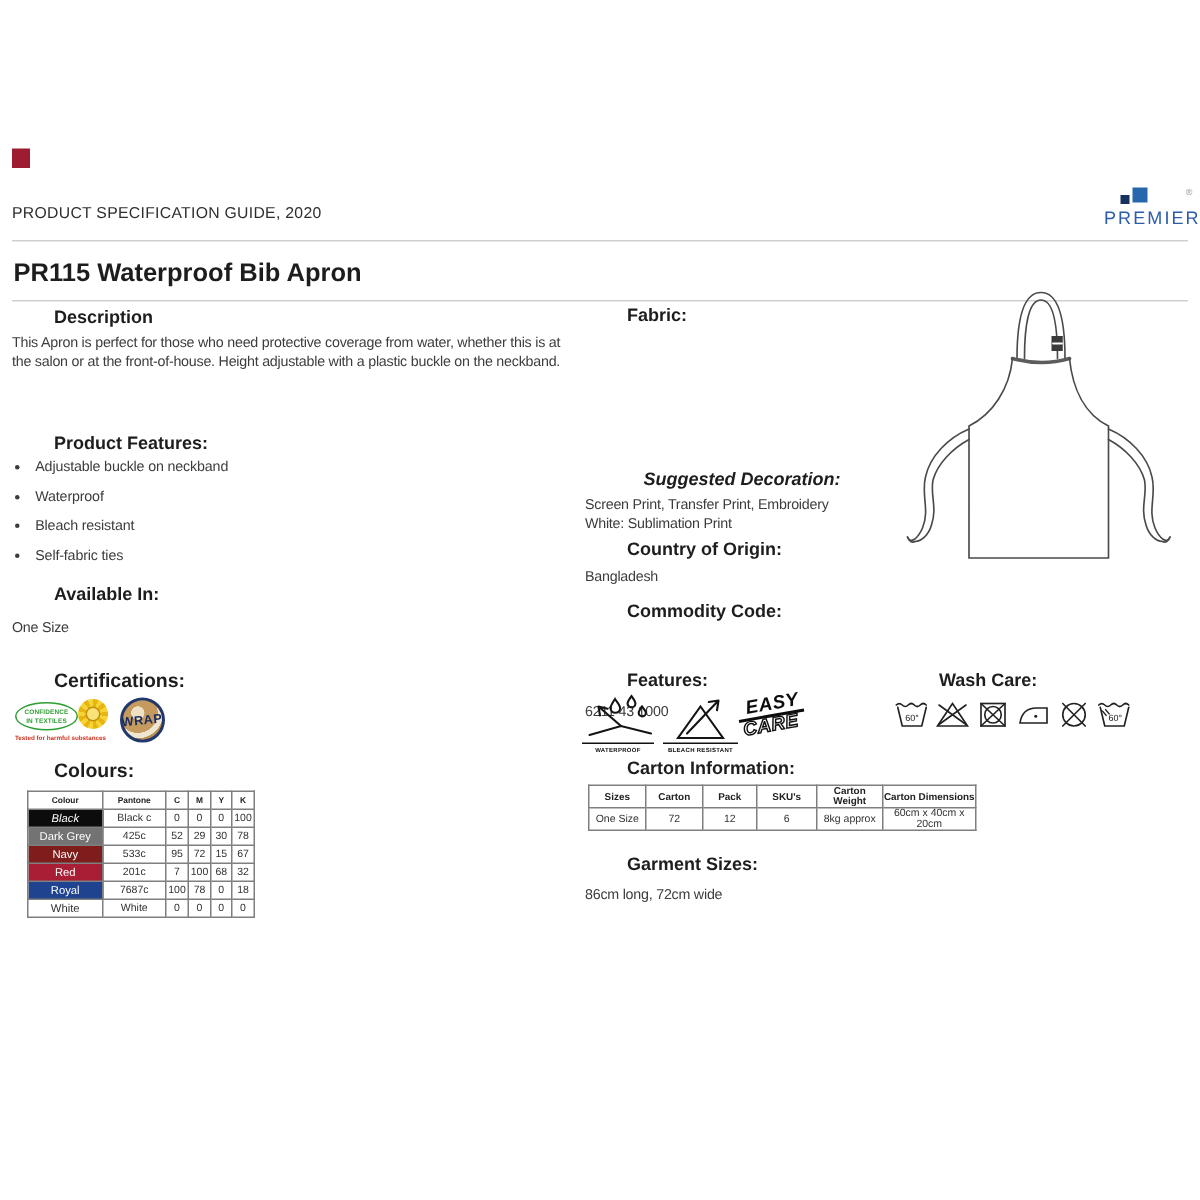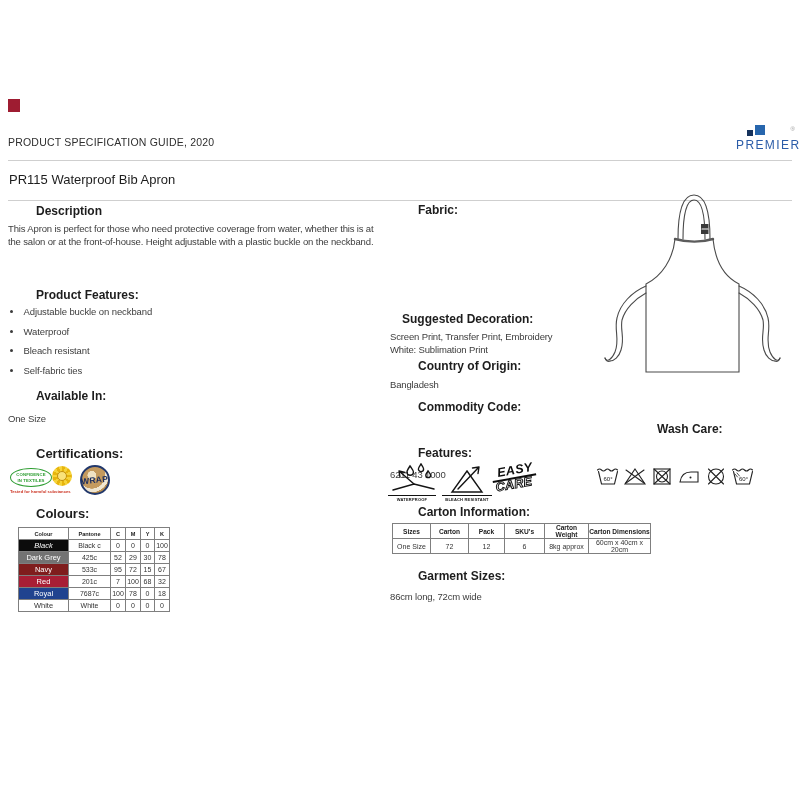--- a/index.html
+++ b/index.html
@@ -6,21 +6,21 @@
   html,body { background:#ffffff; }
   body { font-family:"Liberation Sans", sans-serif; color:#3c3c3c; }
   .page { position:relative; width:800px; height:800px; background:#fff; overflow:hidden; }
 
   .abs { position:absolute; }
   .rule { position:absolute; left:8px; width:784px; height:1px; background:#cfcfcf; }
 
   .accent-square { position:absolute; left:8px; top:99px; width:12px; height:13px; background:#9e1c31; }
 
   .guide-title { position:absolute; left:8px; top:136px; font-size:10.5px; color:#2e2e2e; letter-spacing:.2px; }
-  .page-title  { position:absolute; left:9px; top:172px; font-size:13px; font-weight:normal; color:#1d1d1d; }
+  .page-title  { position:absolute; left:9px; top:172px; font-size:17px; font-weight:bold; color:#1d1d1d; }
 
   
   .brand { position:absolute; left:735px; top:121px; width:60px; height:34px; }
   .brand .sq-dark { position:absolute; left:12px; top:9px; width:6px; height:6px; background:#16325c; }
   .brand .sq-blue { position:absolute; left:20px; top:4px; width:10px; height:10px; background:#2766ad; }
   .brand .brand-reg { position:absolute; right:0px; top:5px; font-size:6px; color:#9a9a9a; }
   .brand .brand-name { position:absolute; left:1px; top:17px; font-size:12px; color:#2b5ca8; letter-spacing:1.4px; }
 
   .h { font-weight:bold; color:#1d1d1d; font-size:12px; position:absolute;padding-left:28px; }
   .h-lg { font-size:13px; }
@@ -199,21 +199,21 @@
 
     <path d="M48,106 C34,112 22,124 19,138 C16,150 22,160 17,172 C14,179 9,183 7,178"></path>
     <path d="M48,113 C37,119 27,129 24,140 C22,150 27,158 23,170 C21,177 16,181 12,181"></path>
     <path d="M7,178 C8,181 10,182 12,181"></path>
 
     <path d="M141,106 C155,112 167,124 170,138 C173,150 167,160 172,172 C175,179 180,183 182,178"></path>
     <path d="M141,113 C152,119 162,129 165,140 C167,150 162,158 166,170 C168,177 173,181 177,181"></path>
     <path d="M182,178 C181,181 179,182 177,181"></path>
   </svg>
 
-  <div class="h" style="left:374px; top:312px;">Suggested Decoration:</div>
+  <div class="h" style="left:401px; top:312px;font-style:italic;">Suggested Decoration:</div>
   <div class="body-txt" style="left:390px; top:331px;">Screen Print, Transfer Print, Embroidery</div>
   <div class="body-txt" style="left:390px; top:344px;">White:  Sublimation Print</div>
 
   <div class="h" style="left:390px; top:359px;">Country of Origin:</div>
   <div class="body-txt" style="left:390px; top:379px;">Bangladesh</div>
 
   <div class="h" style="left:390px; top:400px;">Commodity Code:</div>
   <div class="body-txt" style="left:390px; top:421px;margin-top:48px;">6211 43 1000</div>
 
   <div class="h" style="left:390px; top:446px;">Features:</div>
@@ -231,21 +231,21 @@
     <path d="M19,8 L34,29 L4,29 Z"></path>
     <path d="M10,26 L31,4 M31,4 L24.5,5 M31,4 L30,10.5"></path>
   </svg>
   <div class="feat-label" style="left:442px; top:495px; width:50px;">BLEACH RESISTANT</div>
 
   <div class="easycare">
     <div class="l1">EASY</div>
     <div class="l2">CARE</div>
   </div>
 
-  <div class="h" style="left:598px; top:422px;margin-left:31px;">Wash Care:</div>
+  <div class="h" style="left:598px; top:446px;">Wash Care:</div>
 
   <div class="wash-row">
     <svg width="24" height="22" viewBox="0 0 24 22" fill="none" stroke="#222" stroke-width="1.1" stroke-linecap="round">
       <path d="M1.5,5 Q3.5,3 5.5,5 Q7.5,7 9.5,5 Q11.5,3 13.5,5 Q15.5,7 17.5,5 Q19.5,3 21.5,5"></path>
       <path d="M2.5,6.5 L5.5,19 H18.5 L21.5,6.5"></path>
       <text x="12" y="15.5" font-size="6" text-anchor="middle" fill="#222" stroke="none">60°</text>
     </svg>
     <svg width="24" height="22" viewBox="0 0 24 22" fill="none" stroke="#222" stroke-width="1.1" stroke-linecap="round">
       <path d="M12,4 L22,19 H2 Z"></path>
       <path d="M3,5 L21,18 M21,5 L3,18"></path>

